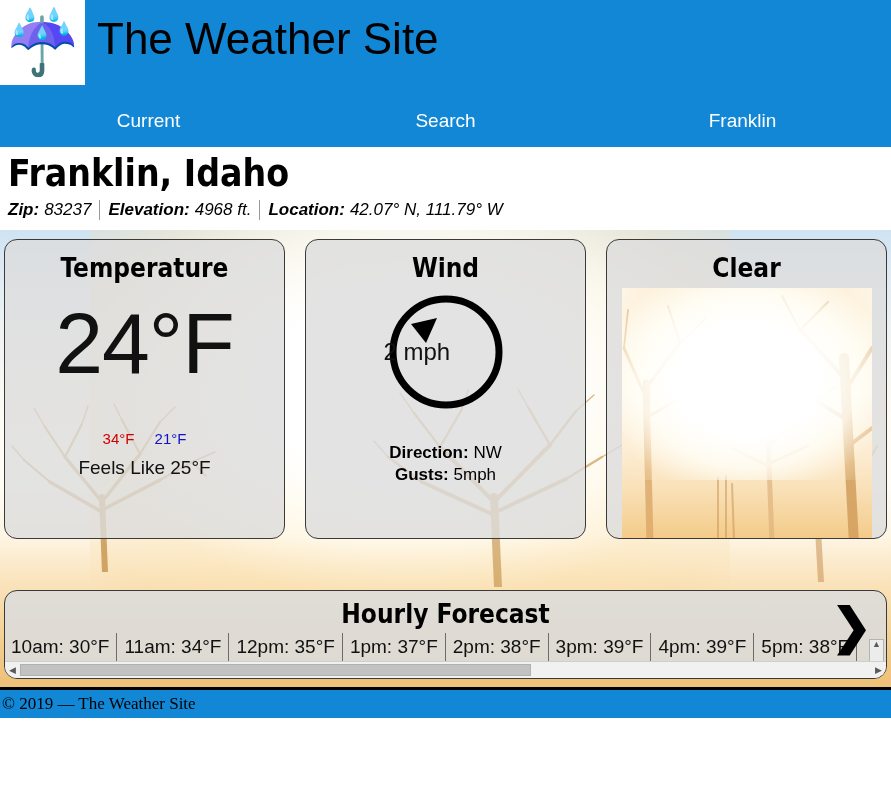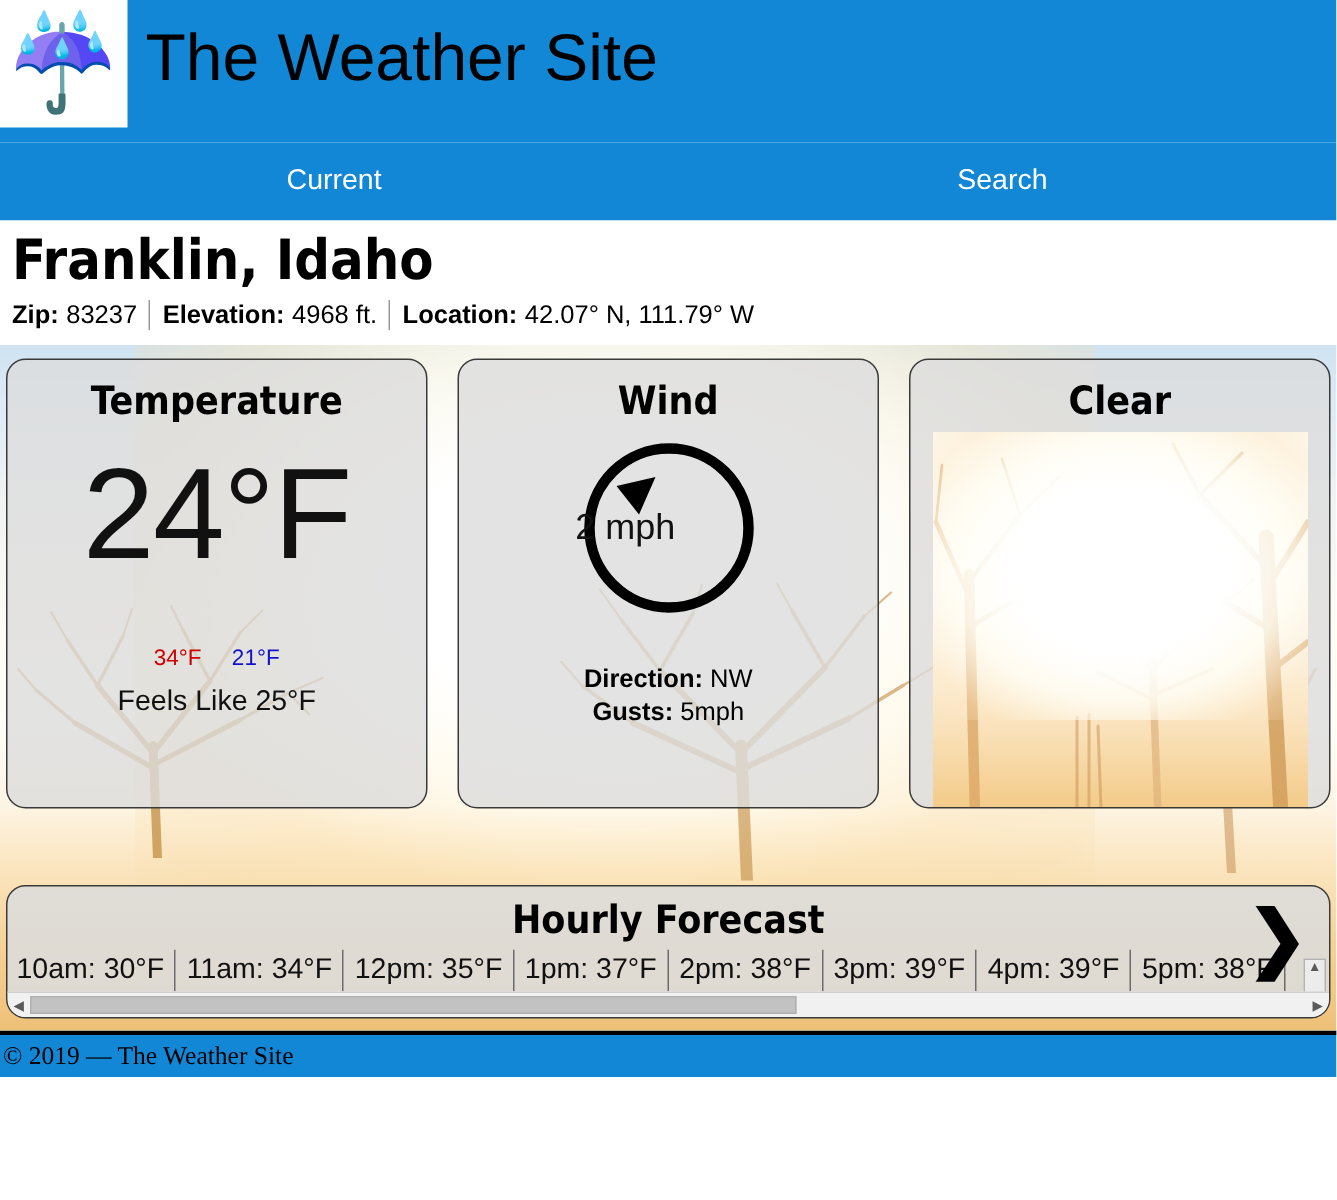--- a/index.html
+++ b/index.html
@@ -90,20 +90,21 @@
     display: flex;
     align-items: center;
     gap: 0px;
     white-space: nowrap;
   }
   .meta-group {
     padding: 0 8px 0 0;
     display: inline-flex;
     gap: 5px;
     align-items: center;
+    font-style: italic;
   }
   .meta-group + .meta-group {
     border-left: 1px solid #999999;
     padding-left: 8px;
   }
   .meta-group:first-child { padding-left: 0; }
   .meta-label { font-weight: bold; }
   .meta-value { font-weight: normal; }
 
   
@@ -372,20 +373,21 @@
 <div class="site-header">
   <div class="logo-box">
     <span class="logo-glyph">☔</span>
   </div>
   <div class="site-title">The Weather Site</div>
 </div>
 
 <div class="site-nav">
   <a class="nav-item" href="#">Current</a>
   <a class="nav-item" href="#">Search</a>
+  <a class="nav-item" href="#">Franklin</a>
 </div>
 
 <div class="location-block">
   <h1 class="location-title">Franklin, Idaho</h1>
   <div class="location-meta">
     <span class="meta-group">
       <span class="meta-label">Zip:</span>
       <span class="meta-value">83237</span>
     </span>
     <span class="meta-group">

